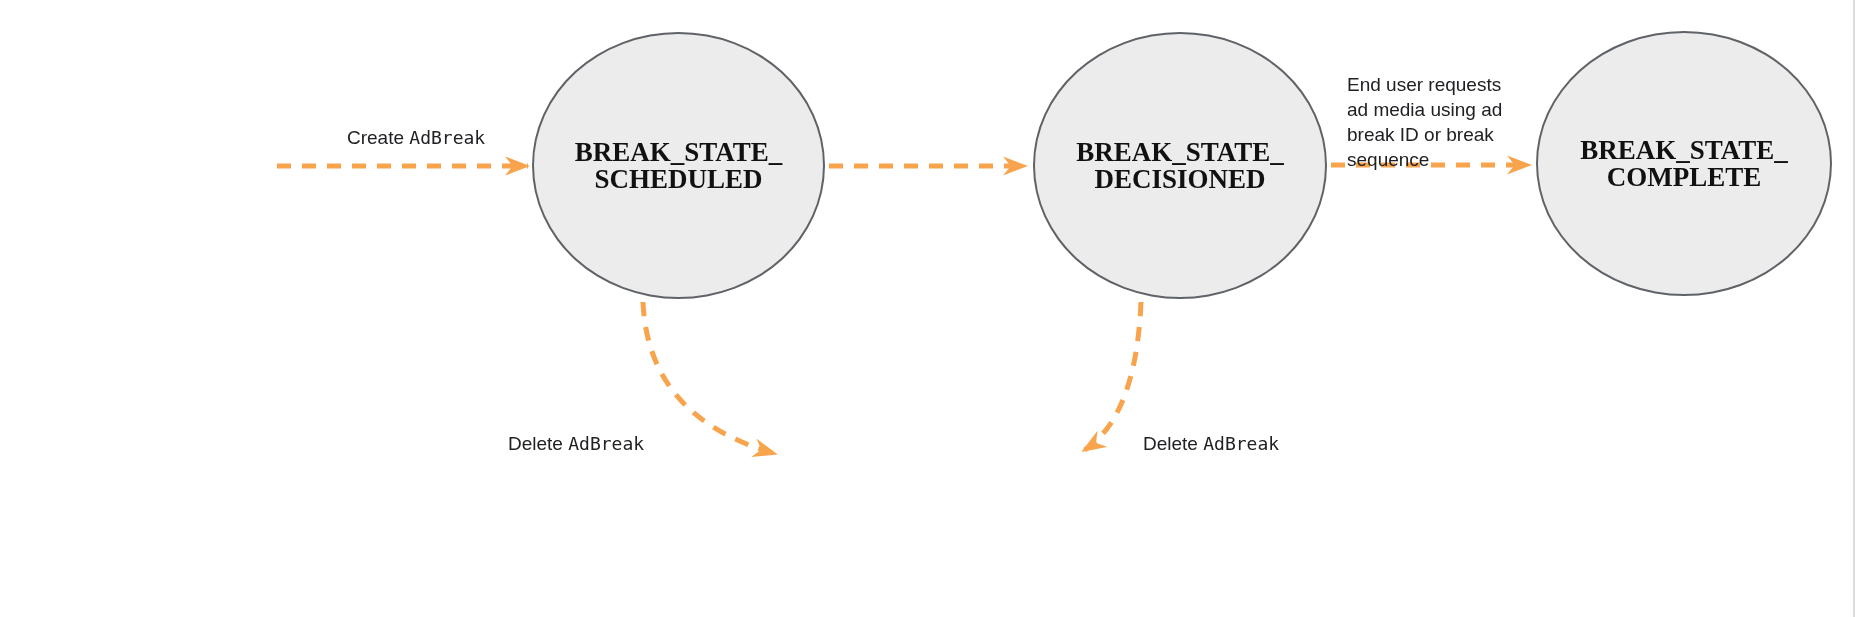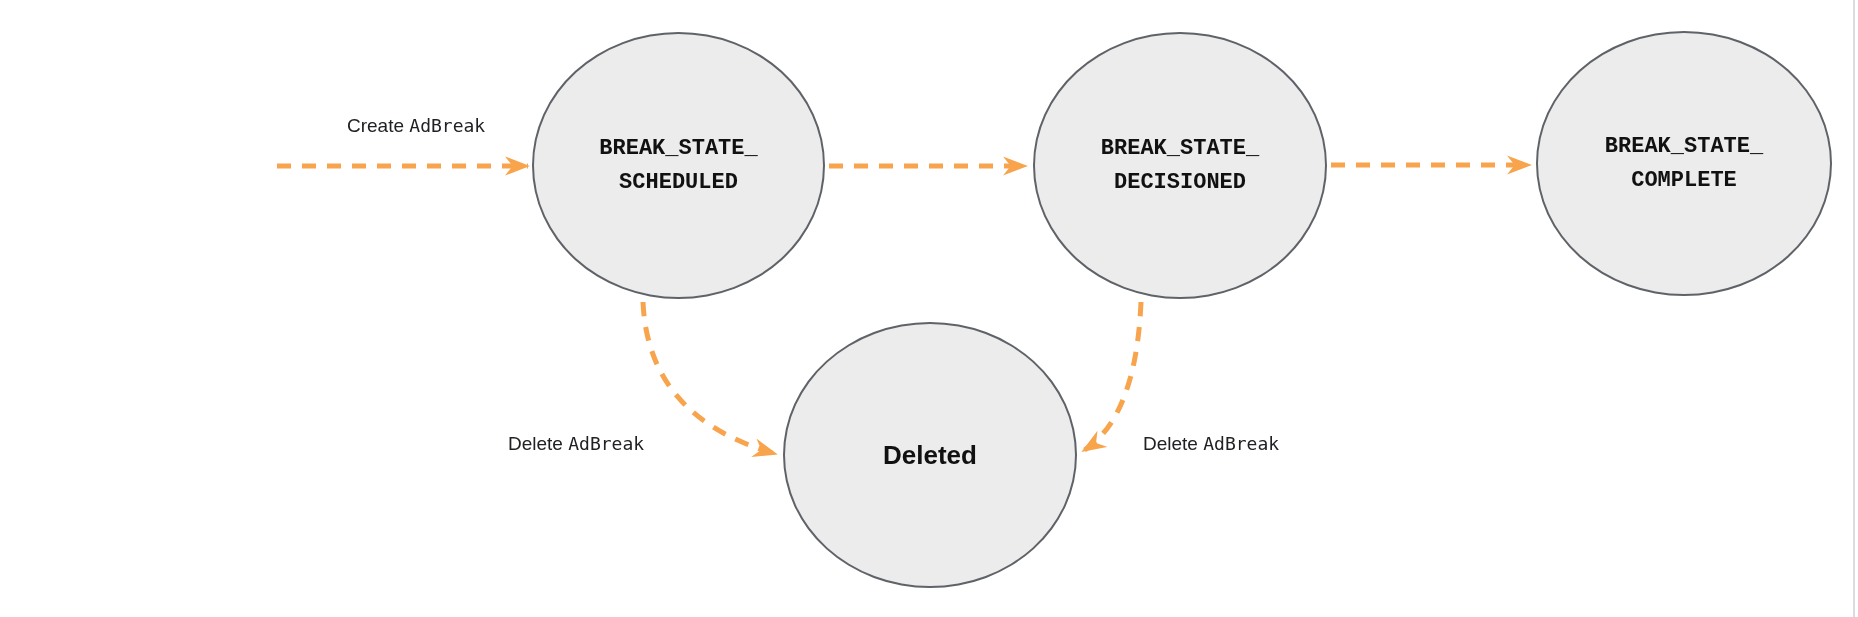--- a/index.html
+++ b/index.html
@@ -23,22 +23,22 @@
   .node{
     position:absolute;
     border-radius:50%;
     background:var(--node-fill);
     border:2px solid var(--node-border);
     display:flex;align-items:center;justify-content:center;
     text-align:center;
   }
   .node-label{white-space:pre-line;color:#111111;}
   .node-label.code{
-    font-family:Liberation Mono, monospace;
-    font-weight:bold;font-size:22px;line-height:34px;
+    font-family:Liberation Serif, serif;
+    font-weight:bold;font-size:27px;line-height:27px;
   }
   .node-label.plain{
     font-family:"Liberation Sans",sans-serif;
     font-weight:bold;font-size:26px;line-height:30px;
   }
   .edge-label{
     position:absolute;
     font-size:19px;line-height:25px;
     color:var(--text);
     white-space:pre-line;
@@ -87,29 +87,32 @@
   <div class="node" style="left:1033px;top:32px;width:294px;height:267px;">
     <span class="node-label code">BREAK_STATE_
 DECISIONED</span>
   </div>
 
   <div class="node" style="left:1536px;top:31px;width:296px;height:265px;">
     <span class="node-label code">BREAK_STATE_
 COMPLETE</span>
   </div>
 
-  <div class="node" style="left:783px;top:322px;width:294px;height:266px;">
-    <span class="node-label plain">Deleted</span>
-  </div>
 
-  <div class="edge-label" style="left:347px;top:88px;">
+  <div class="edge-label" style="left:347px;top:100px;">
     <span>Create </span><span class="code-inline">AdBreak</span>
   </div>
 
 
+  <div class="edge-label" style="left:1347px;top:47px;">
+    <span>End user requests
+ad media using ad
+break ID or break
+sequence</span>
+  </div>
 
   <div class="edge-label" style="left:508px;top:406px;">
     <span>Delete </span><span class="code-inline">AdBreak</span>
   </div>
 
   <div class="edge-label" style="left:1143px;top:406px;">
     <span>Delete </span><span class="code-inline">AdBreak</span>
   </div>
 
   <div id="page-edge-line"></div>

